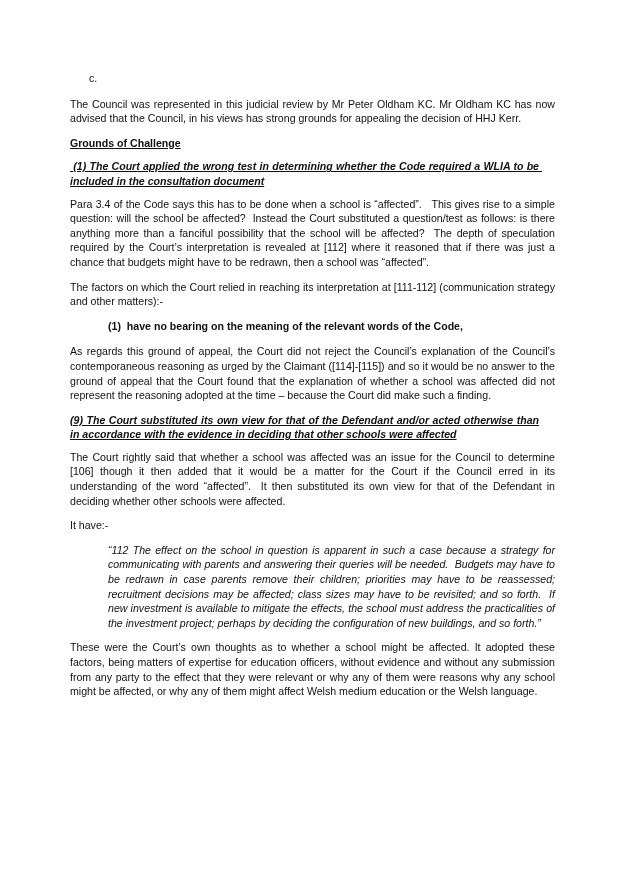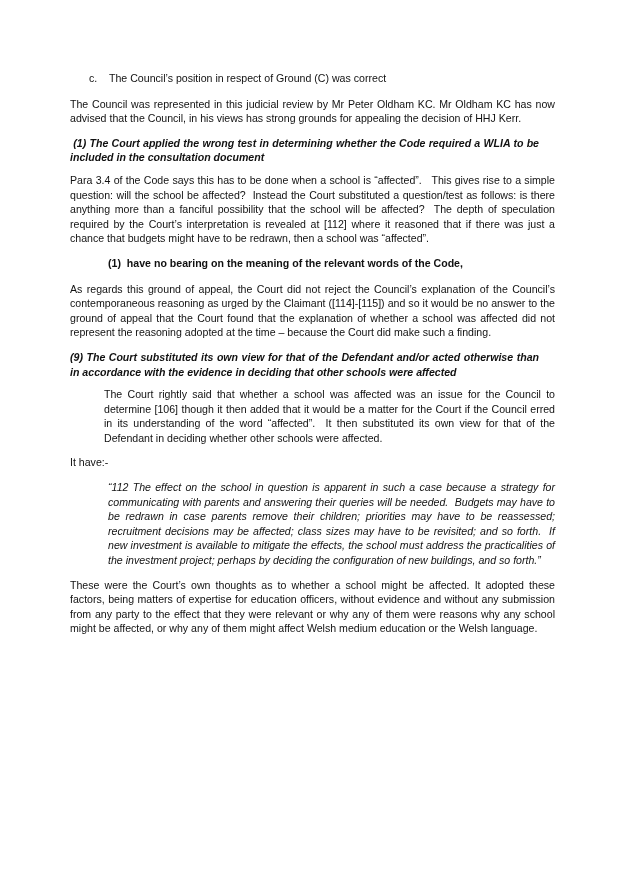--- a/index.html
+++ b/index.html
@@ -6,48 +6,49 @@
   body { width: 626px; height: 892px; position: relative; overflow: hidden; }
   .page {
     position: absolute; left: 70px; top: 71px; width: 485px;
     font-family: "Liberation Sans", "DejaVu Sans", sans-serif;
     font-size: 10.6px; line-height: 14.6px; color: #111111;
   }
   p { margin: 0 0 10px 0; text-align: justify; }
   .list-c { margin: 0 0 11px 0; padding-left: 19px; display: flex; }
   .list-c .marker { width: 20px; display: inline-block; }
   .heading { font-weight: bold; text-decoration: underline; margin: 0 0 9px 0; }
-  .ground { font-weight: bold; font-style: italic; text-align: justify; margin: 0 16px 8px 0; }
+  .ground { font-weight: bold; font-style: italic; text-decoration: underline; text-align: justify; margin: 0 16px 8px 0; }
   .numlist { padding-left: 38px; margin: 0 0 11px 0; }
   .quote { padding-left: 38px; font-style: italic; text-align: justify; margin: 0 0 10px 0; }
 </style>
 </head>
 <body>
 
 <div class="page">
   <div class="list-c">
     <span class="marker">c.</span>
-    <span>The Council’s position in respect of Ground (C) was correct</span>
   </div>
 
   <p>The Council was represented in this judicial review by Mr Peter Oldham KC. Mr Oldham KC has now advised that the Council, in his views has strong grounds for appealing the decision of HHJ Kerr.</p>
 
+  <div class="heading">Grounds of Challenge</div>
 
   <div class="ground" style="white-space:pre-wrap;"> (1) The Court applied the wrong test in determining whether the Code required a WLIA to be included in the consultation document</div>
 
   <p style="white-space:pre-wrap;">Para 3.4 of the Code says this has to be done when a school is “affected”.   This gives rise to a simple question: will the school be affected?  Instead the Court substituted a question/test as follows: is there anything more than a fanciful possibility that the school will be affected?  The depth of speculation required by the Court’s interpretation is revealed at [112] where it reasoned that if there was just a chance that budgets might have to be redrawn, then a school was “affected”.</p>
 
 
+  <p>The factors on which the Court relied in reaching its interpretation at [111-112] (communication strategy and other matters):-</p>
 
   <div class="numlist" style="white-space:pre-wrap;font-weight:bold;">(1)  have no bearing on the meaning of the relevant words of the Code,</div>
 
   <p>As regards this ground of appeal, the Court did not reject the Council’s explanation of the Council’s contemporaneous reasoning as urged by the Claimant ([114]-[115]) and so it would be no answer to the ground of appeal that the Court found that the explanation of whether a school was affected did not represent the reasoning adopted at the time – because the Court did make such a finding.</p>
 
   <div class="ground">(9) The Court substituted its own view for that of the Defendant and/or acted otherwise than in accordance with the evidence in deciding that other schools were affected</div>
 
-  <p style="white-space:pre-wrap;margin-left:34px;">The Court rightly said that whether a school was affected was an issue for the Council to determine [106] though it then added that it would be a matter for the Court if the Council erred in its understanding of the word “affected”.  It then substituted its own view for that of the Defendant in deciding whether other schools were affected.</p>
+  <p style="white-space:pre-wrap;">The Court rightly said that whether a school was affected was an issue for the Council to determine [106] though it then added that it would be a matter for the Court if the Council erred in its understanding of the word “affected”.  It then substituted its own view for that of the Defendant in deciding whether other schools were affected.</p>
 
   <p>It have:-</p>
 
   <div class="quote" style="white-space:pre-wrap;">“112 The effect on the school in question is apparent in such a case because a strategy for communicating with parents and answering their queries will be needed.  Budgets may have to be redrawn in case parents remove their children; priorities may have to be reassessed; recruitment decisions may be affected; class sizes may have to be revisited; and so forth.  If new investment is available to mitigate the effects, the school must address the practicalities of the investment project; perhaps by deciding the configuration of new buildings, and so forth.”</div>
 
   <p>These were the Court’s own thoughts as to whether a school might be affected. It adopted these factors, being matters of expertise for education officers, without evidence and without any submission from any party to the effect that they were relevant or why any of them were reasons why any school might be affected, or why any of them might affect Welsh medium education or the Welsh language.</p>
 </div>
 
 </body></html>

